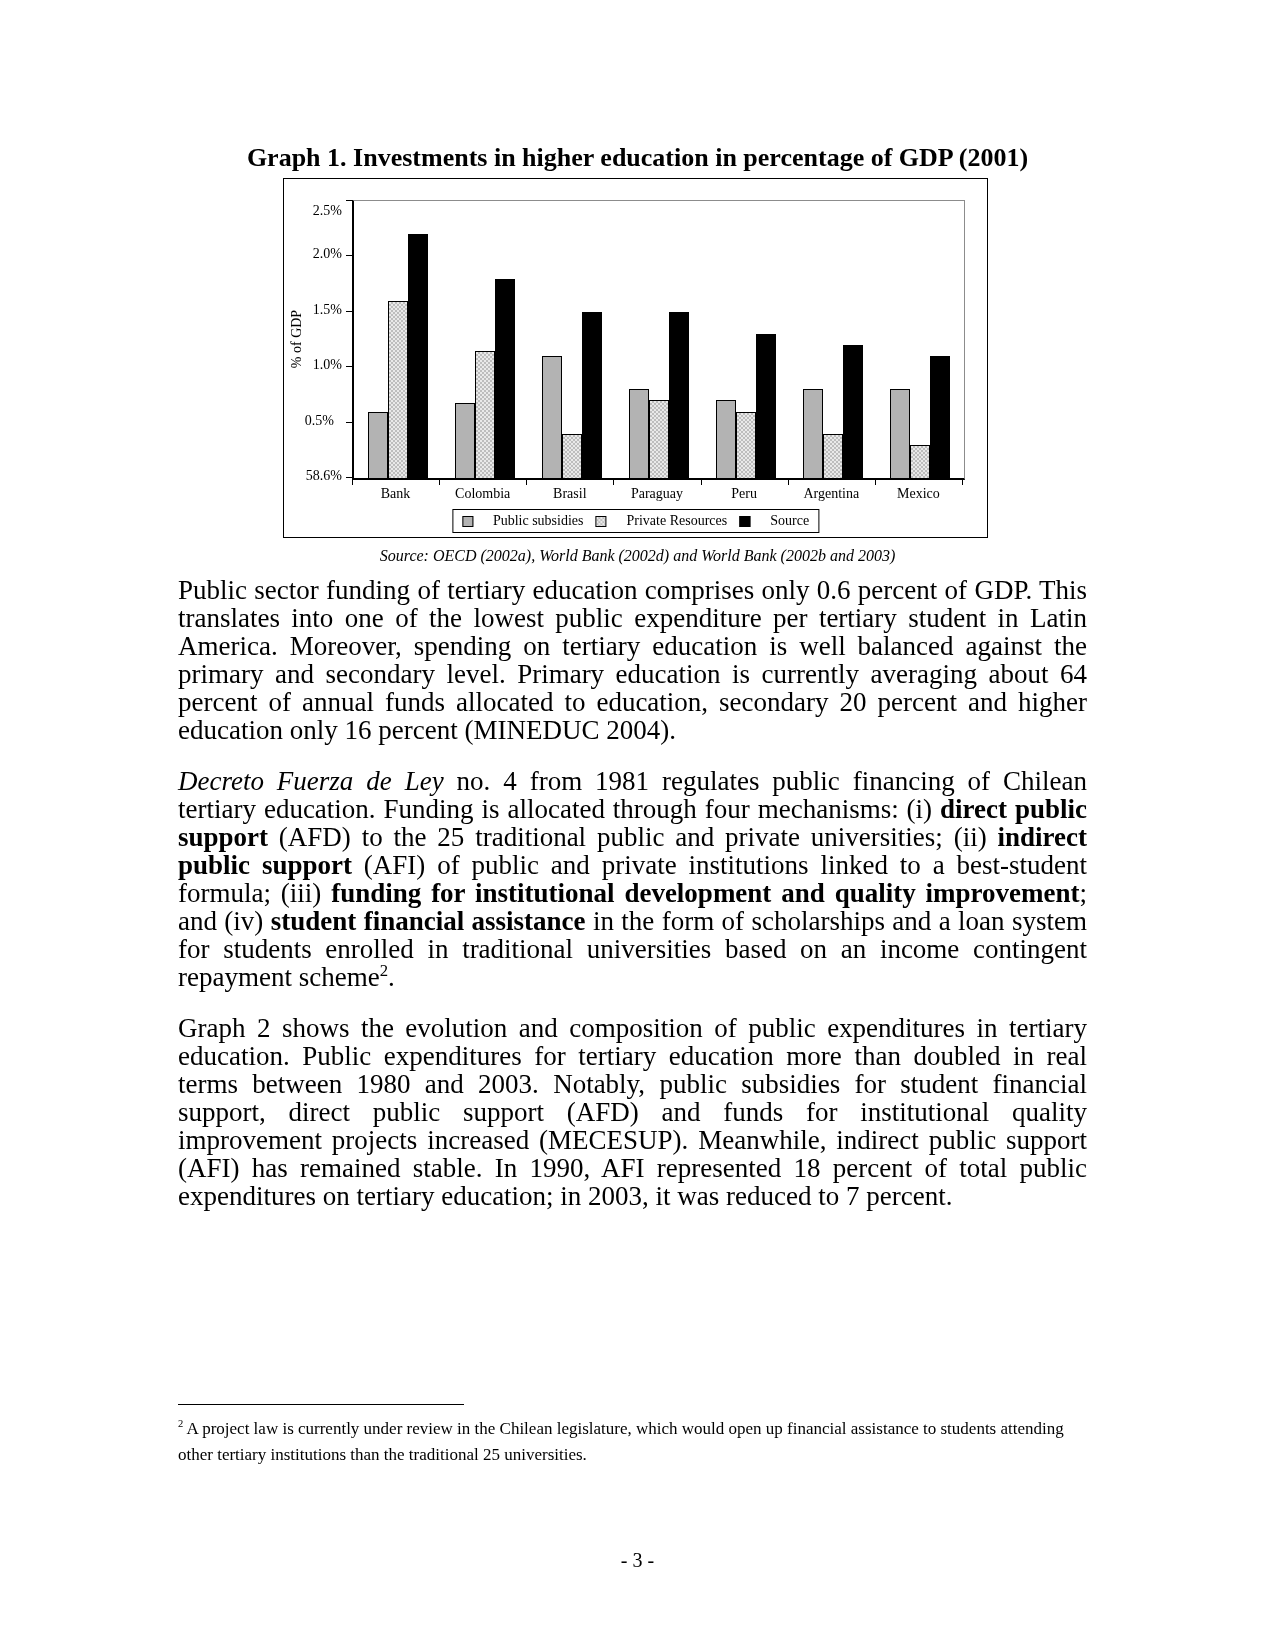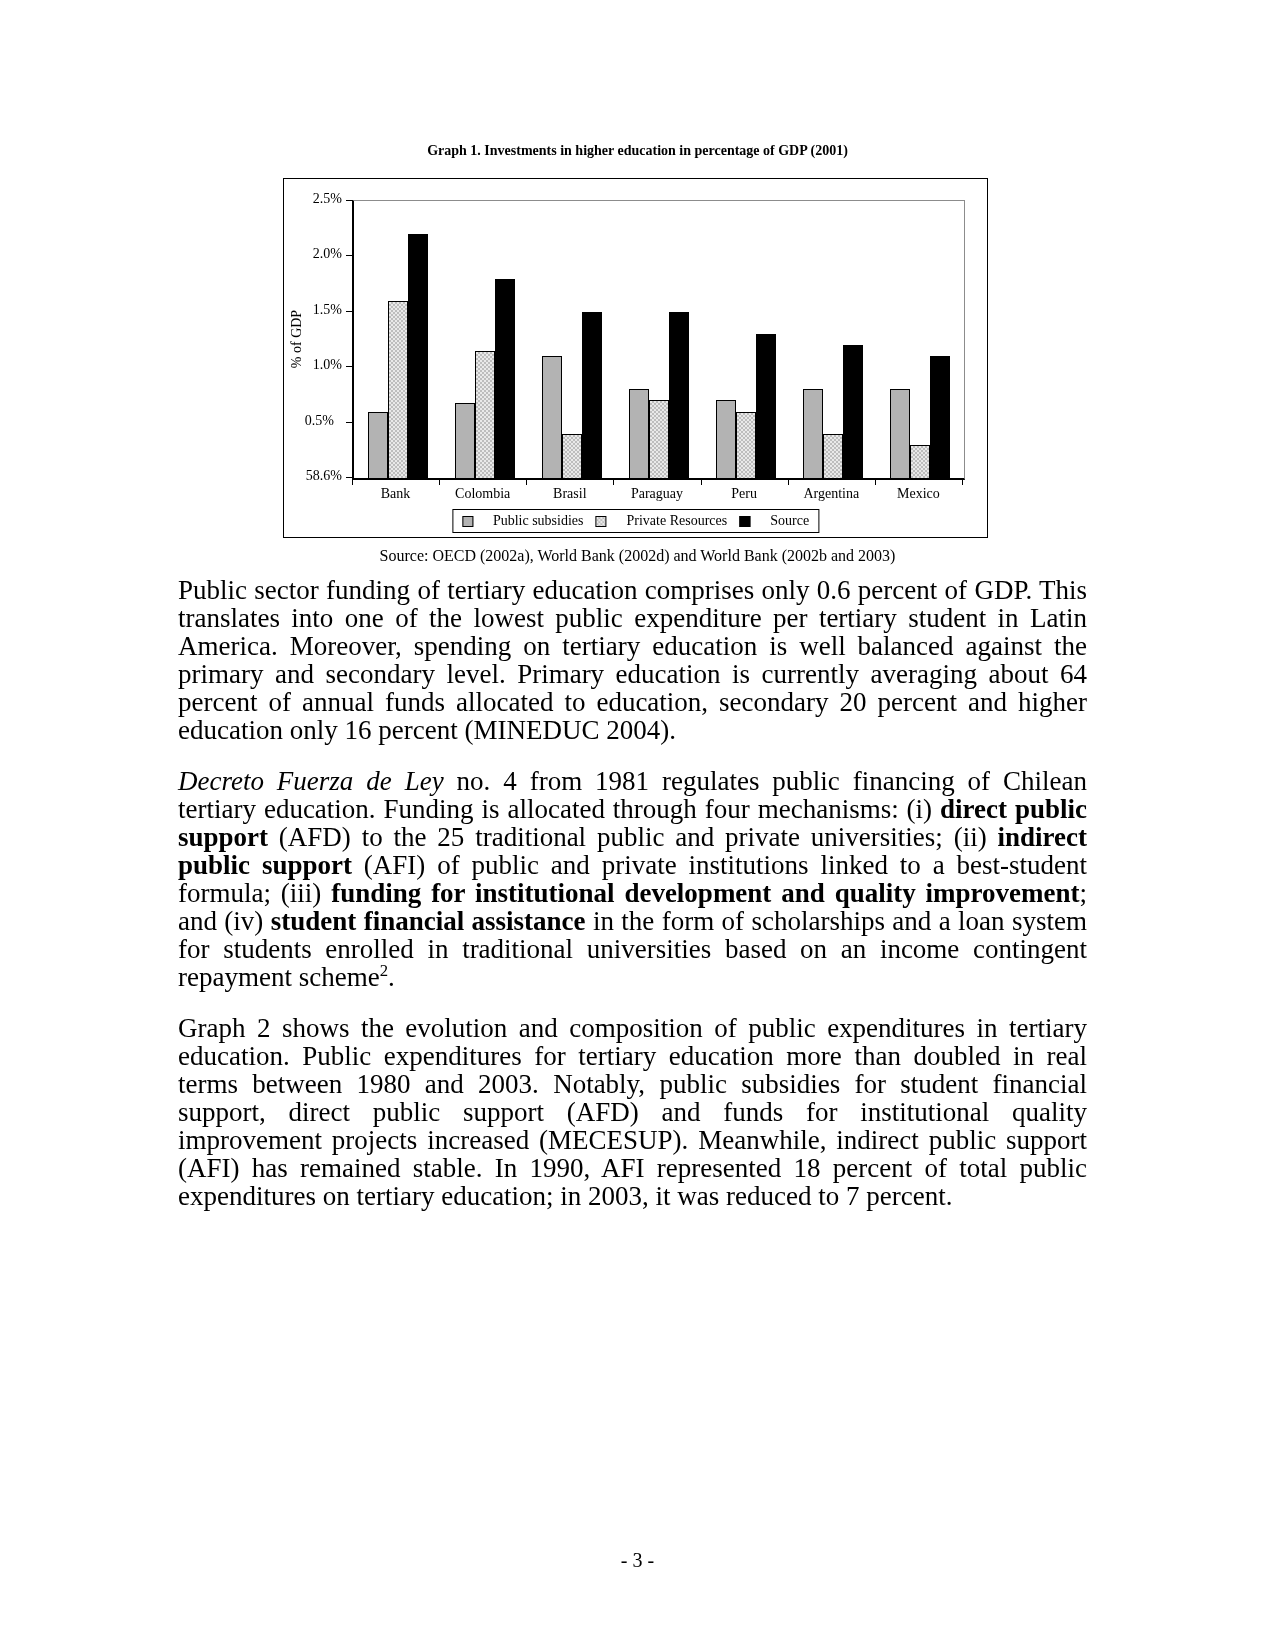--- a/index.html
+++ b/index.html
@@ -12,21 +12,21 @@
     font-family: "Liberation Serif", serif;
     overflow: hidden;
   }
 
   
   .figure-title {
     position: absolute;
     top: 143px; left: 0; width: 100%;
     text-align: center;
     font-weight: bold;
-    font-size: 14px;
+    font-size: 26px;
   }
   .chart-box {
     position: absolute;
     left: 283px; top: 178px;
     width: 703px; height: 358px;
     border: 1px solid #000;
     background: #fff;
   }
   .y-axis-label {
     position: absolute;
@@ -88,20 +88,21 @@
     font-size: 14px;
     white-space: nowrap;
     background: #fff;
   }
   .legend-item { display: flex; align-items: center; gap: 20px; }
   .swatch { width: 11px; height: 11px; border: 1px solid #000; box-sizing: border-box; }
   .source-line {
     position: absolute;
     top: 547px; left: 0; width: 100%;
     text-align: center;
+    font-style: italic;
     font-size: 16px;
   }
 
   
   .body-text {
     position: absolute;
     left: 178px; top: 576px;
     width: 909px;
     font-size: 27px;
     line-height: 28px;
@@ -176,21 +177,21 @@
         <div class="ytick-label" style="left: 8px; top: 289px;">58.6%</div>
         <div class="ytick-mark" style="left: 62px; top: 243px;"></div>
         <div class="ytick-label" style="left: 0; top: 234px;">0.5%</div>
         <div class="ytick-mark" style="left: 62px; top: 187px;"></div>
         <div class="ytick-label" style="left: 8px; top: 178px;">1.0%</div>
         <div class="ytick-mark" style="left: 62px; top: 132px;"></div>
         <div class="ytick-label" style="left: 8px; top: 123px;">1.5%</div>
         <div class="ytick-mark" style="left: 62px; top: 76px;"></div>
         <div class="ytick-label" style="left: 8px; top: 67px;">2.0%</div>
         <div class="ytick-mark" style="left: 62px; top: 21px;"></div>
-        <div class="ytick-label" style="left: 8px; top: 12px;">2.5%</div>
+        <div class="ytick-label" style="left: 8px; top: 24px;">2.5%</div>
       </div>
     <div id="x-axis">
         <div class="xtick-mark" style="left: 68px; top: 300px;"></div>
         <div class="xtick-mark" style="left: 155px; top: 300px;"></div>
         <div class="xtick-mark" style="left: 242px; top: 300px;"></div>
         <div class="xtick-mark" style="left: 329px; top: 300px;"></div>
         <div class="xtick-mark" style="left: 417px; top: 300px;"></div>
         <div class="xtick-mark" style="left: 504px; top: 300px;"></div>
         <div class="xtick-mark" style="left: 591px; top: 300px;"></div>
         <div class="xtick-mark" style="left: 678px; top: 300px;"></div>
@@ -219,15 +220,22 @@
   </div>
 
   <div class="source-line">Source: OECD (2002a), World Bank (2002d) and World Bank (2002b and 2003)</div>
 
   <div class="body-text" id="body-text">
       <p><span>Public sector funding of tertiary education comprises only 0.6 percent of GDP. This translates into one of the lowest public expenditure per tertiary student in Latin America. Moreover, spending on tertiary education is well balanced against the primary and secondary level. Primary education is currently averaging about 64 percent of annual funds allocated to education, secondary 20 percent and higher education only 16 percent (MINEDUC 2004).</span></p>
       <p><span style="font-style: italic;">Decreto Fuerza de Ley</span><span> no. 4 from 1981 regulates public financing of Chilean tertiary education. Funding is allocated through four mechanisms: (i) </span><span style="font-weight: bold;">direct public support</span><span> (AFD) to the 25 traditional public and private universities; (ii) </span><span style="font-weight: bold;">indirect public support</span><span> (AFI) of public and private institutions linked to a best-student formula; (iii) </span><span style="font-weight: bold;">funding for institutional development and quality improvement</span><span>; and (iv) </span><span style="font-weight: bold;">student financial assistance</span><span> in the form of scholarships and a loan system for students enrolled in traditional universities based on an income contingent repayment scheme</span><sup>2</sup><span>.</span></p>
       <p><span>Graph 2 shows the evolution and composition of public expenditures in tertiary education. Public expenditures for tertiary education more than doubled in real terms between 1980 and 2003. Notably, public subsidies for student financial support, direct public support (AFD) and funds for institutional quality improvement projects increased (MECESUP). Meanwhile, indirect public support (AFI) has remained stable. In 1990, AFI represented 18 percent of total public expenditures on tertiary education; in 2003, it was reduced to 7 percent.</span></p>
     </div>
 
+  <div class="footnote-block">
+    <div class="footnote-rule"></div>
+    <div class="footnote-text">
+      <sup>2</sup>
+      <span>A project law is currently under review in the Chilean legislature, which would open up financial assistance to students attending other tertiary institutions than the traditional 25 universities.</span>
+    </div>
+  </div>
 
   <div class="page-number">- 3 -</div>
 </div>
 
 </body></html>

